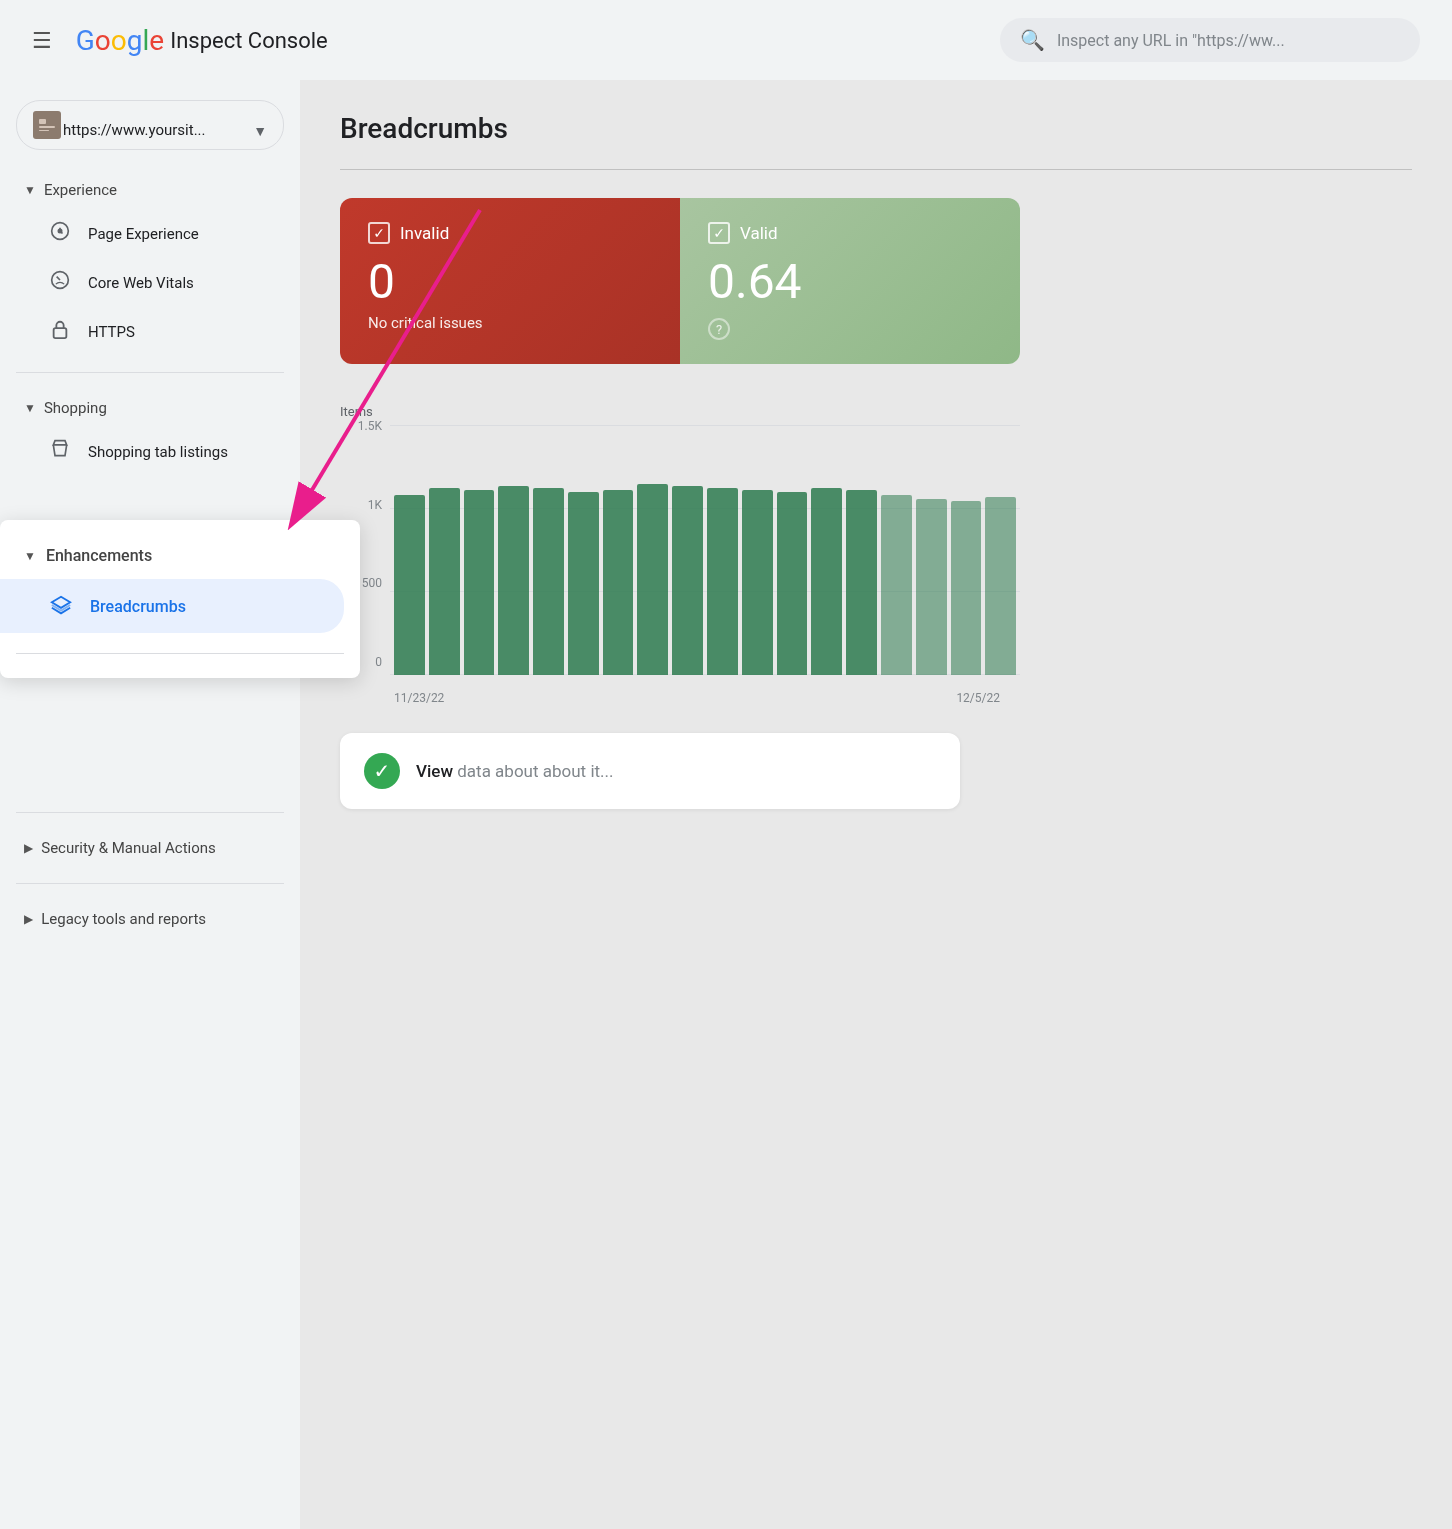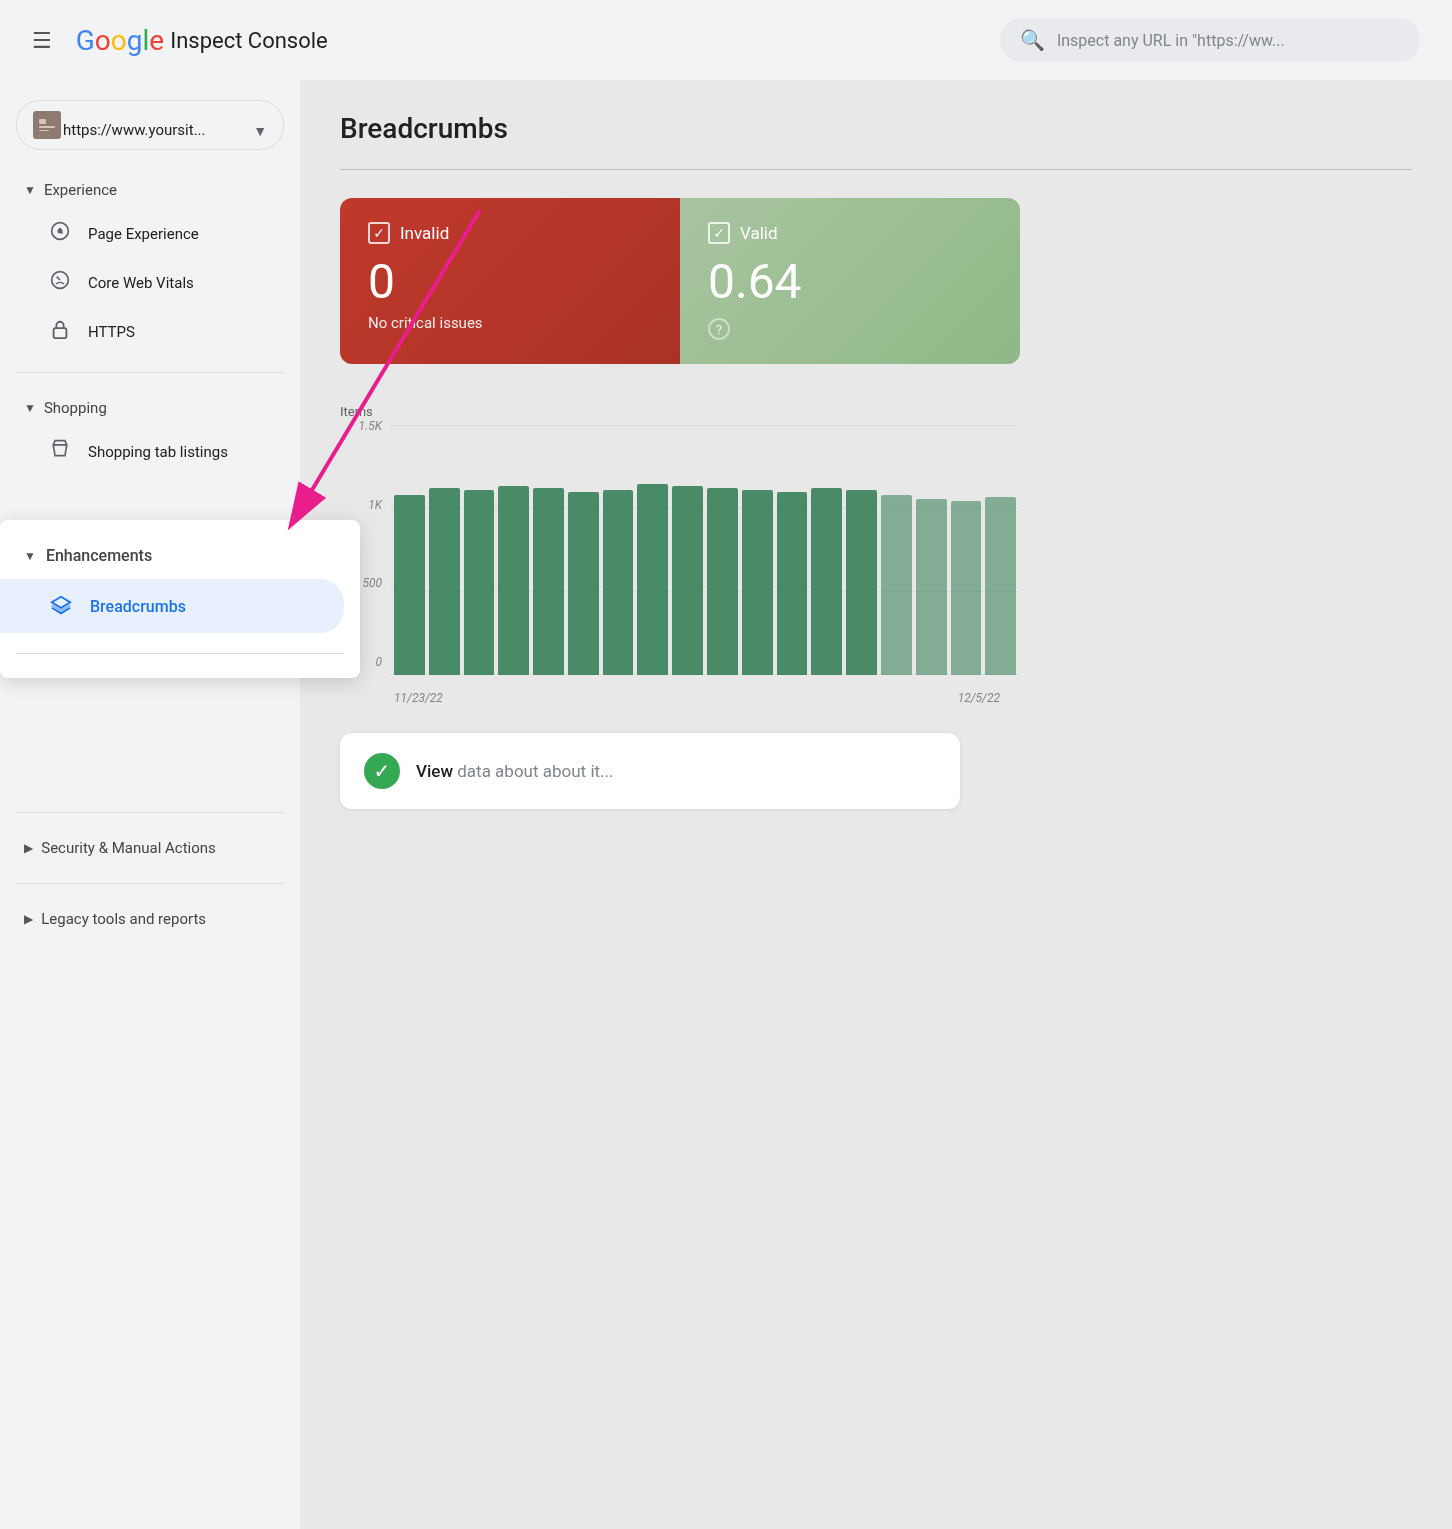--- a/index.html
+++ b/index.html
@@ -336,21 +336,20 @@
       font-size: 13px;
       color: #5f6368;
       margin-bottom: 6px;
     }
 
     .chart-area {
       display: flex;
       align-items: flex-end;
       position: relative;
       height: 280px;
-      font-style: italic;
     }
 
     .chart-grid {
       position: absolute;
       left: 50px;
       right: 0;
       top: 0;
       bottom: 30px;
       display: flex;
       flex-direction: column;

